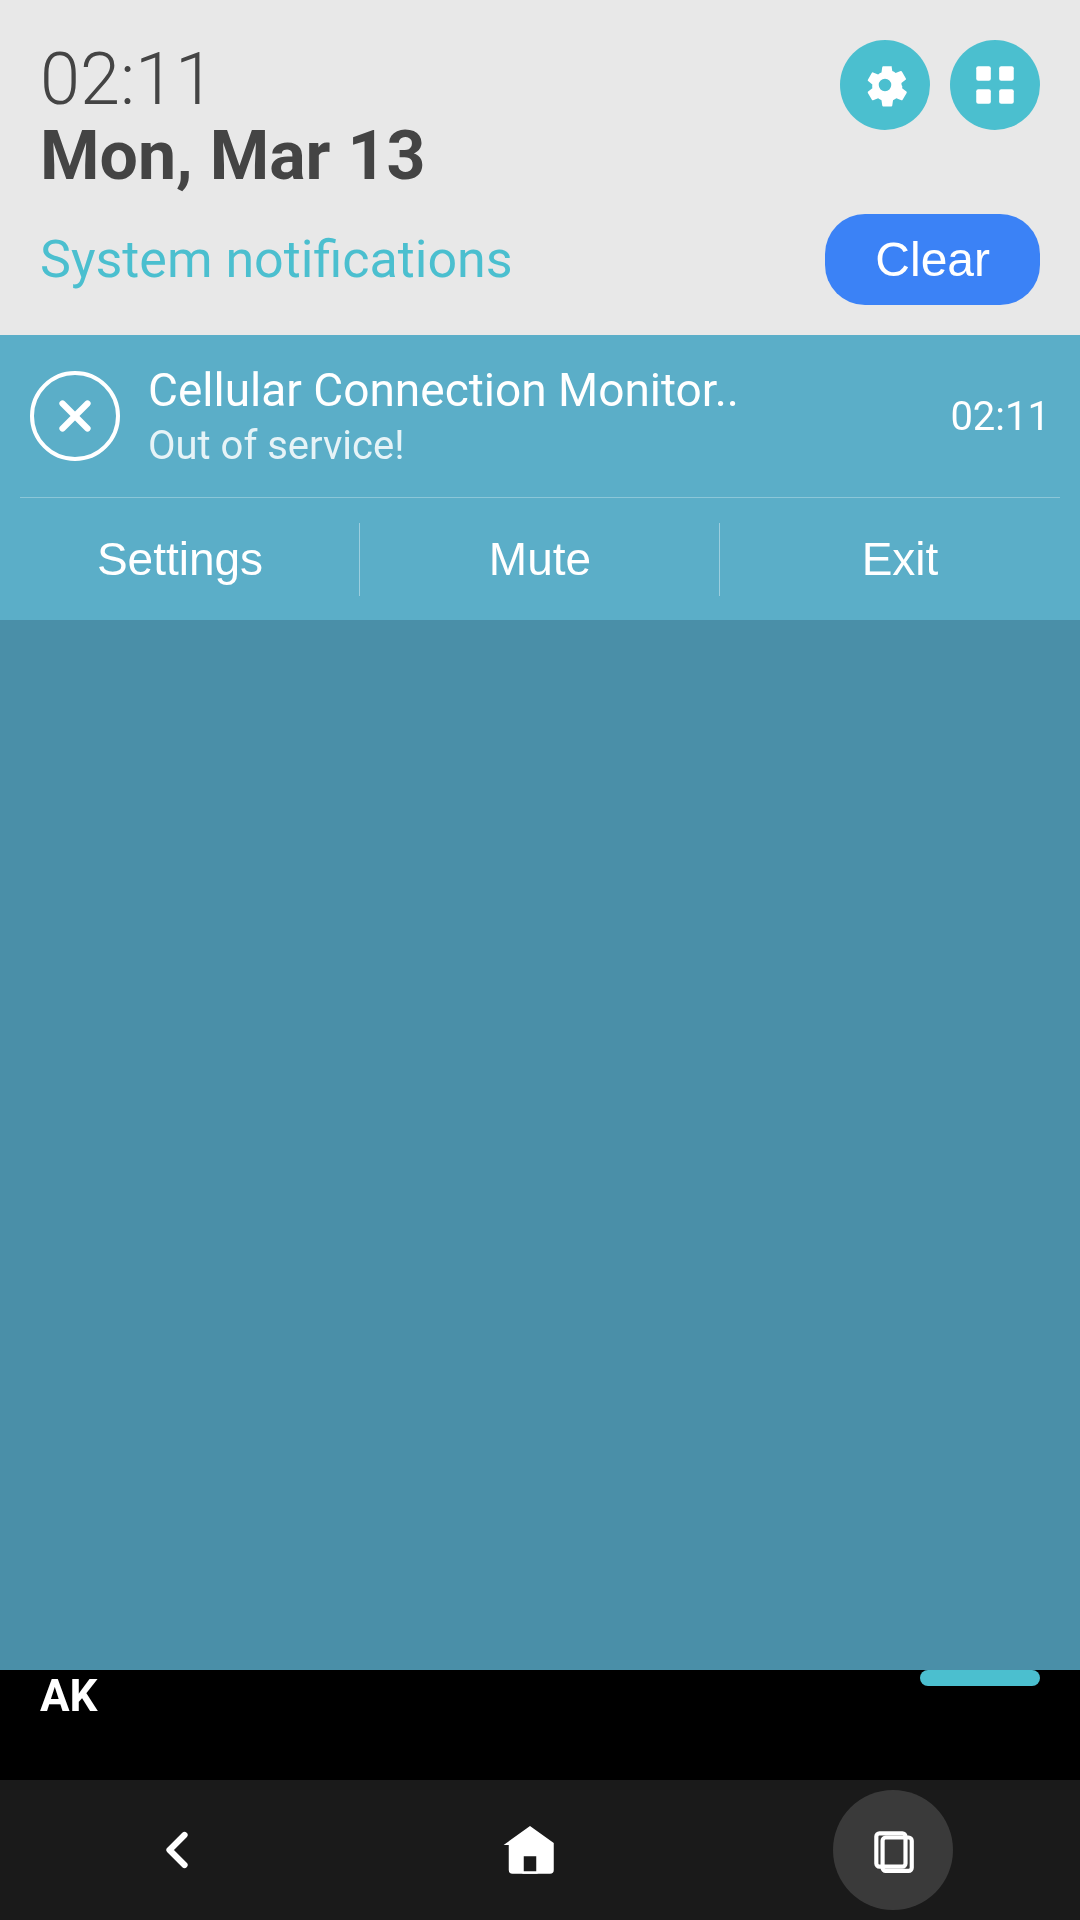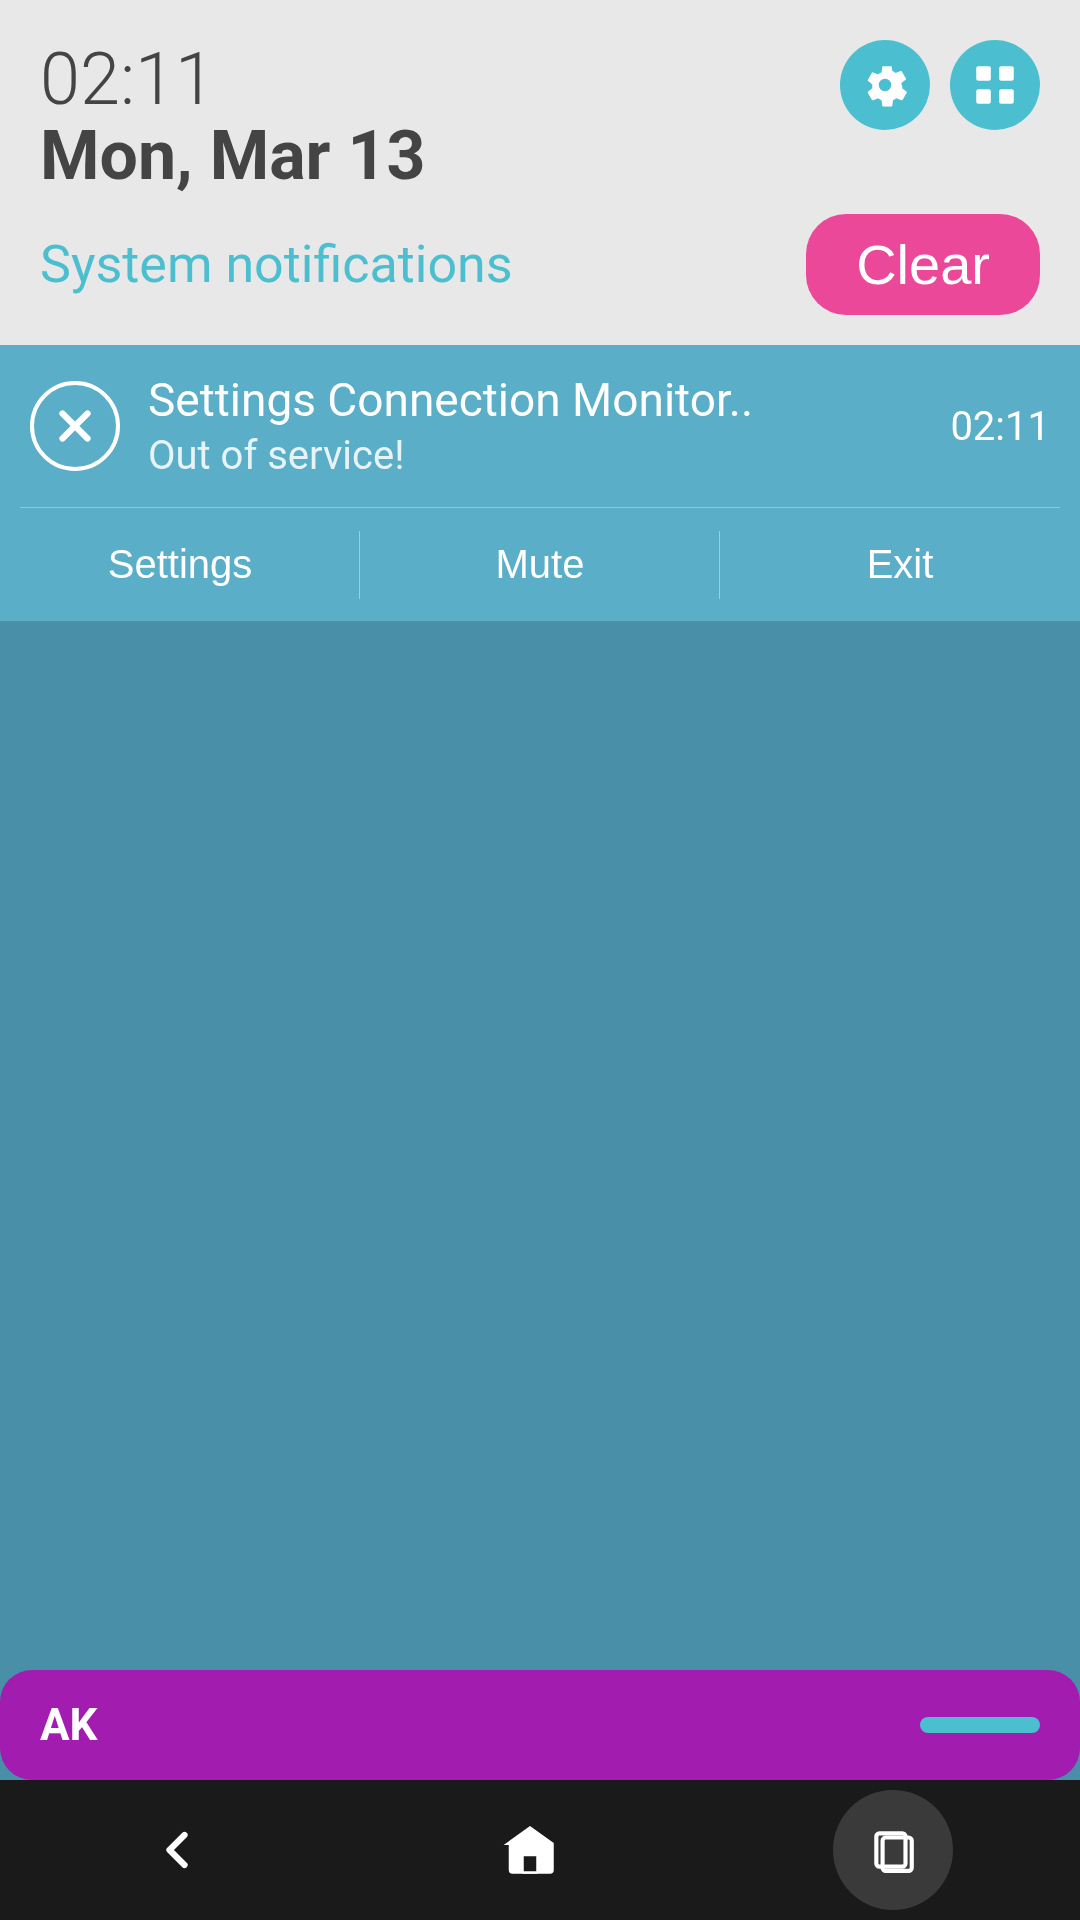--- a/index.html
+++ b/index.html
@@ -72,26 +72,26 @@
       gap: 32px;
     }
 
     .system-notifications-label {
       font-size: 52px;
       color: #4bbfcf;
       font-weight: 400;
     }
 
     .clear-btn {
-      background: #ec4899;
+      background: #3b82f6;
       color: white;
       border: none;
       border-radius: 40px;
       padding: 18px 50px;
-      font-size: 56px;
+      font-size: 48px;
       cursor: pointer;
       font-weight: 400;
     }
 
     
     .notification-card {
       background: #5baec8;
       padding: 0;
     }
 
@@ -153,21 +153,21 @@
     
     .notification-actions {
       display: flex;
       background: #5baec8;
     }
 
     .action-btn {
       flex: 1;
       padding: 34px 0;
       text-align: center;
-      font-size: 40px;
+      font-size: 46px;
       color: white;
       font-weight: 400;
       cursor: pointer;
       background: none;
       border: none;
       position: relative;
     }
 
     .action-btn:not(:last-child)::after {
       content: '';
@@ -186,26 +186,25 @@
       height: calc(1920px - 420px - 200px - 130px - 120px - 140px);
     }
 
     
     .taskbar {
       position: absolute;
       bottom: 140px;
       left: 0;
       right: 0;
       height: 110px;
-      background: #a21caf;
-      display: flex;
-      align-items: center;
+      background: #000000;
+      display: flex;
+      align-items: flex-start;
       justify-content: space-between;
       padding: 0 40px;
-      border-radius: 32px;
     }
 
     .taskbar-label-left {
       font-size: 44px;
       font-weight: 700;
       color: white;
     }
 
     .taskbar-indicator {
       width: 120px;
@@ -295,21 +294,21 @@
 <div class="notification-card">
   <div class="notification-main">
     <div class="notification-dismiss">
       <svg viewBox="0 0 24 24">
         <line x1="18" y1="6" x2="6" y2="18" stroke-width="3" stroke-linecap="round"></line>
         <line x1="6" y1="6" x2="18" y2="18" stroke-width="3" stroke-linecap="round"></line>
       </svg>
     </div>
 
     <div class="notification-content">
-      <div class="notification-title">Settings Connection Monitor..</div>
+      <div class="notification-title">Cellular Connection Monitor..</div>
       <div class="notification-body">Out of service!</div>
     </div>
 
     <div class="notification-time">02:11</div>
   </div>
 
   <div class="notification-divider"></div>
 
   <div class="notification-actions">
     <button class="action-btn">Settings</button>

